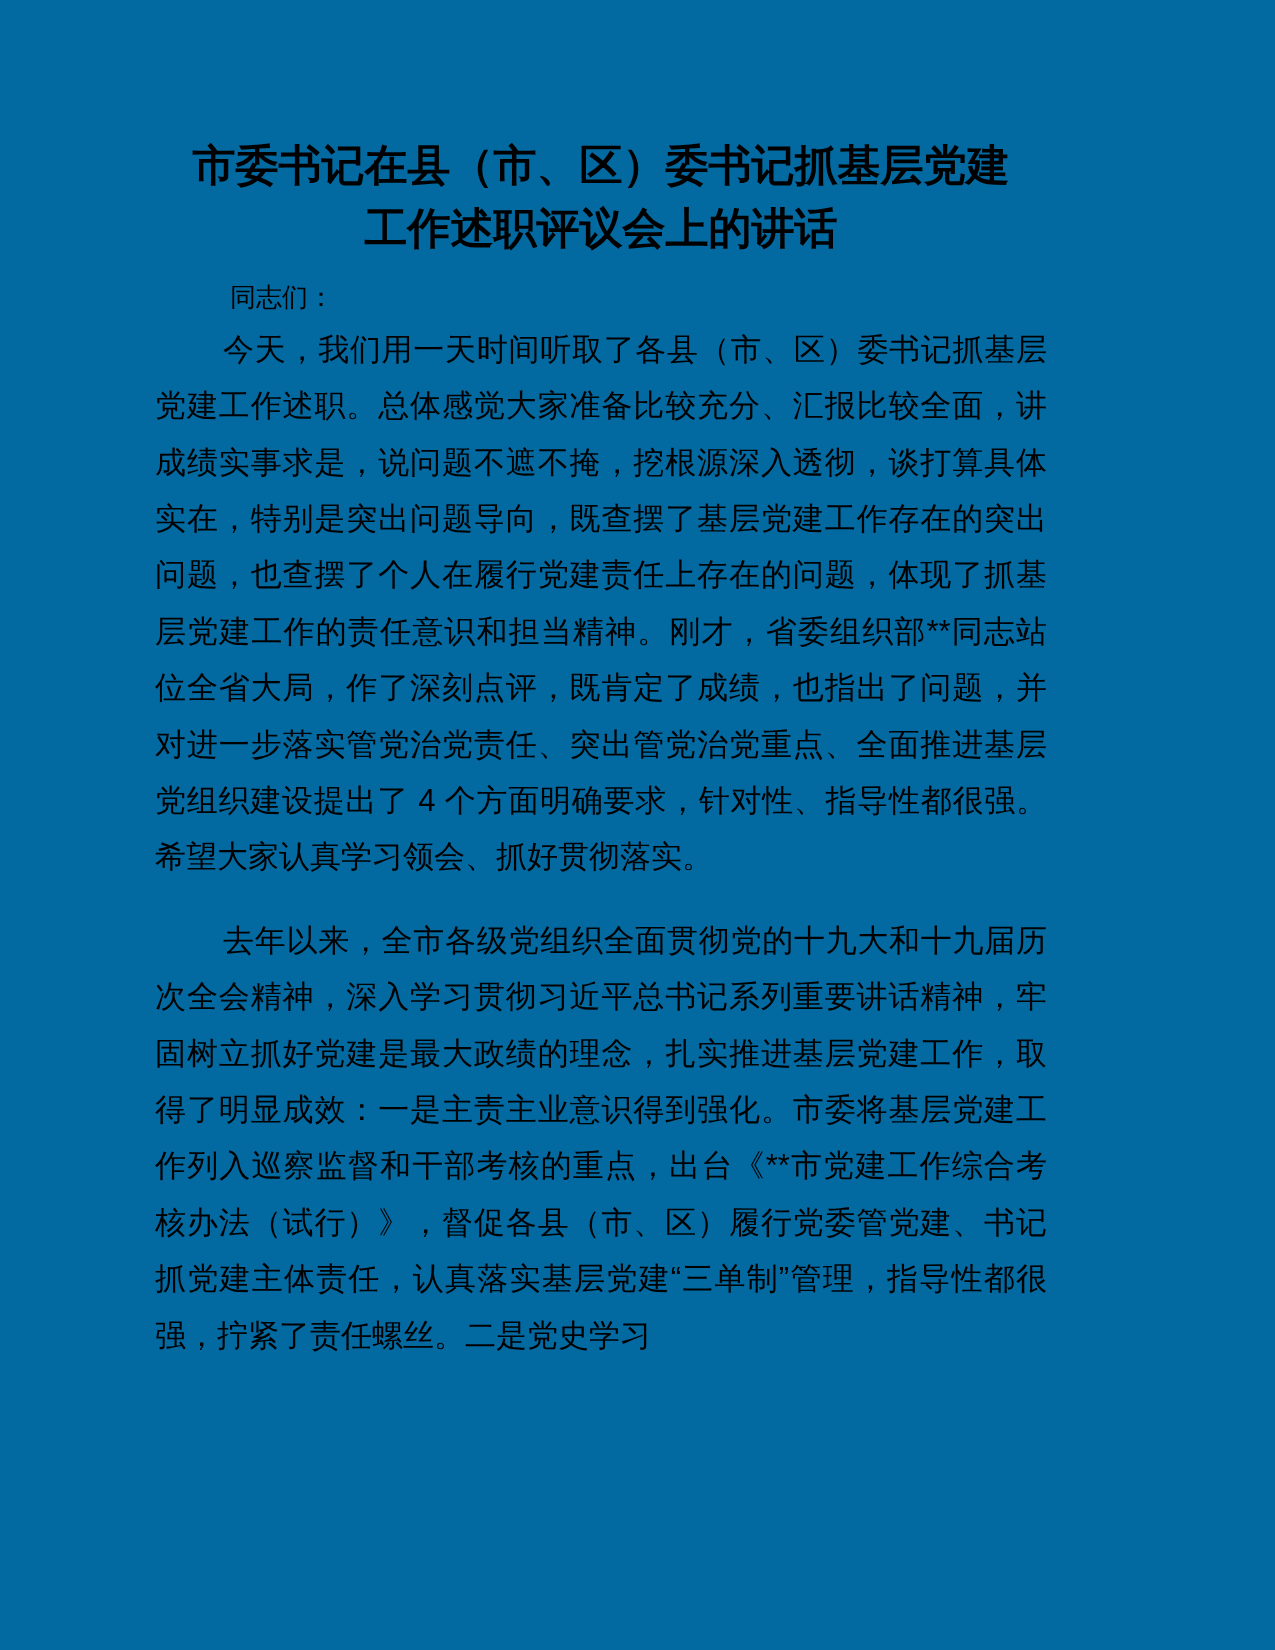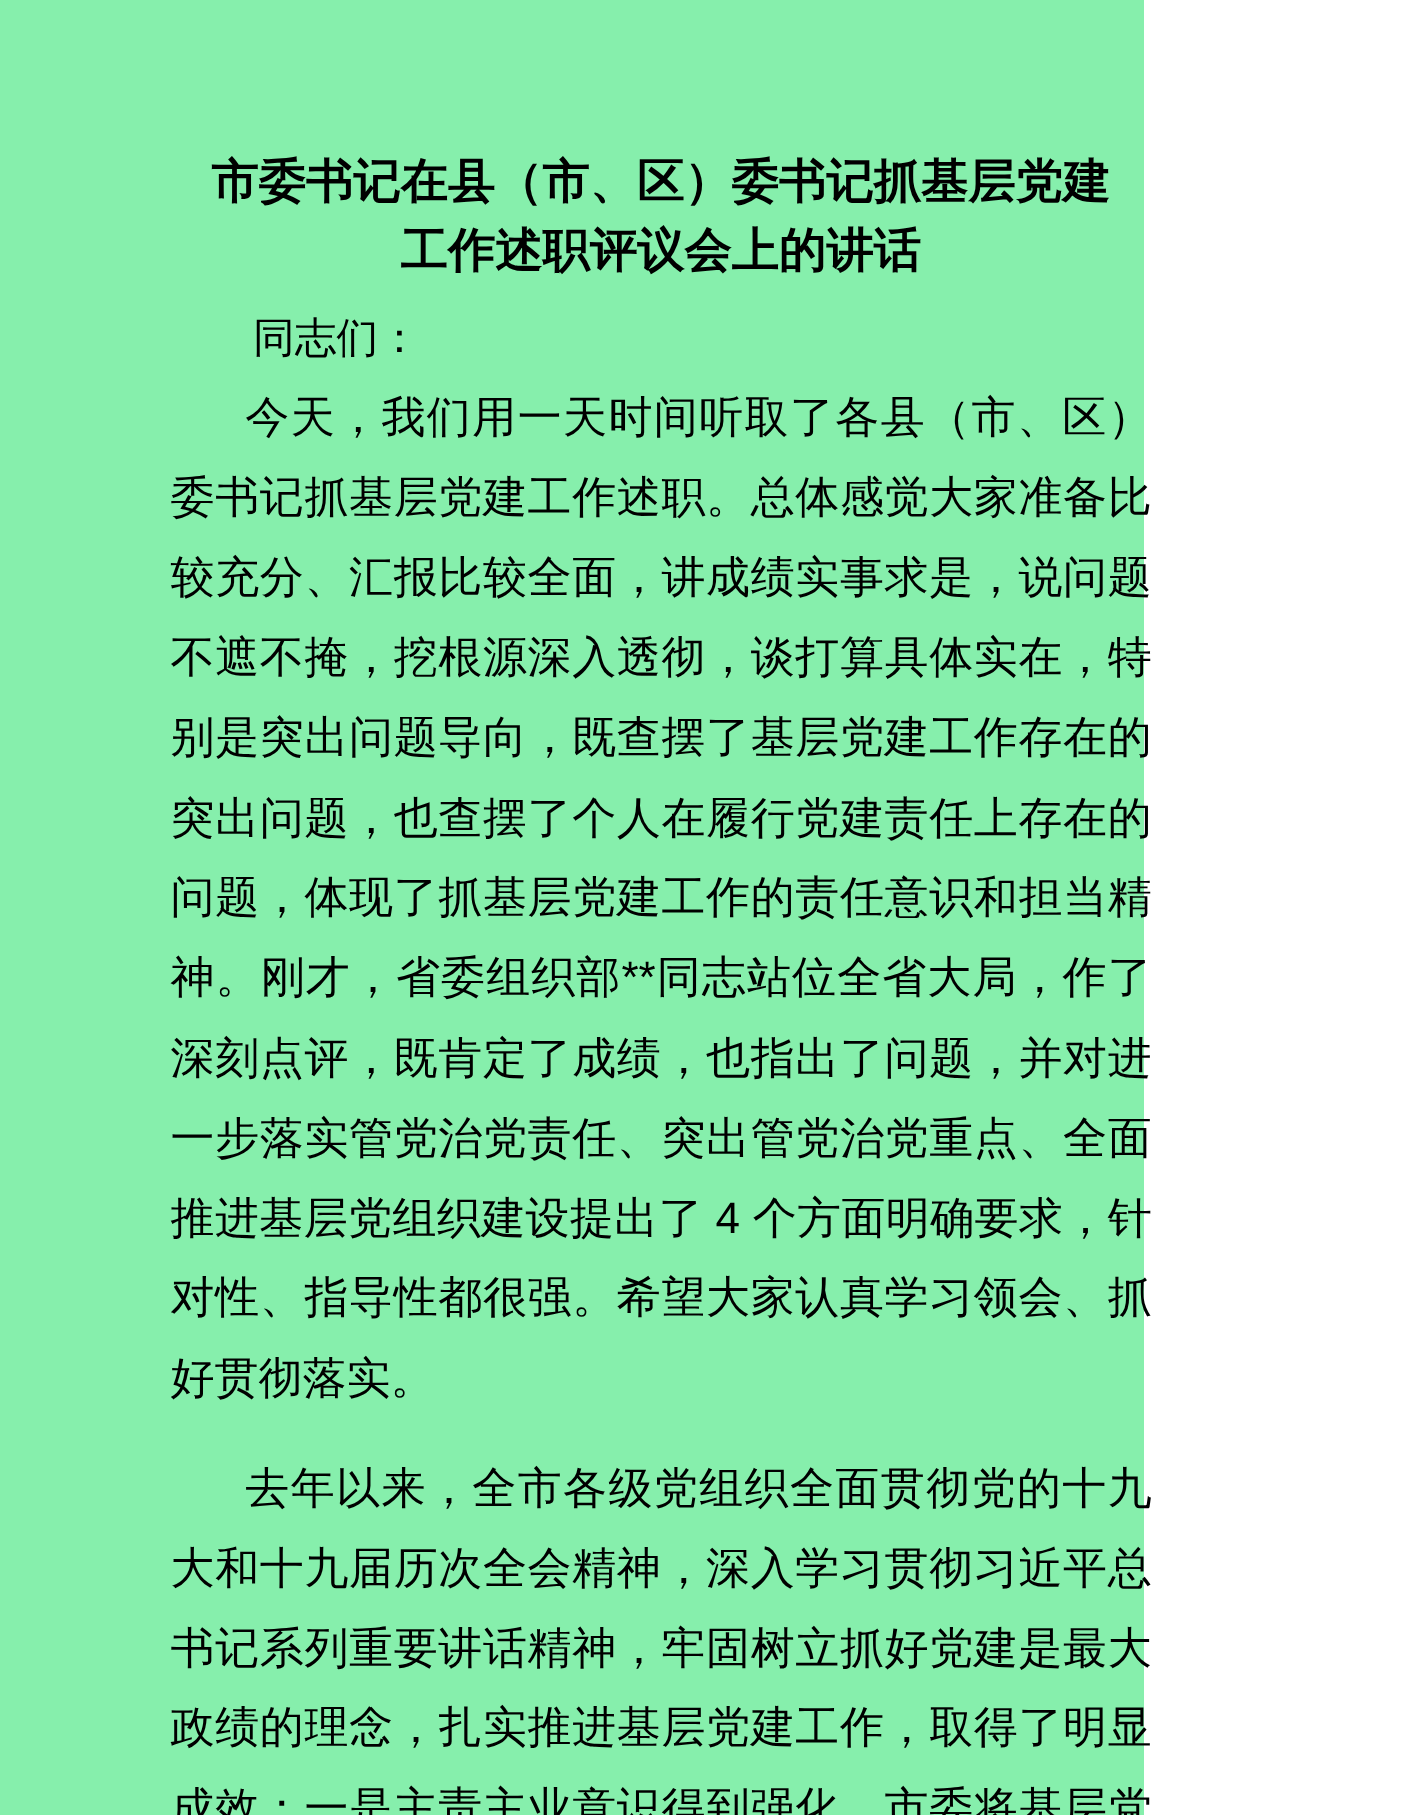--- a/index.html
+++ b/index.html
@@ -9,52 +9,52 @@
   }
   body {
     width: 1275px;
     height: 1650px;
     overflow: hidden;
     font-family: "Liberation Sans", "DejaVu Sans", sans-serif;
     color: #000000;
   }
   .page {
     position: relative;
-    width: 1040px;
+    width: 1275px;
     height: 1650px;
     box-sizing: border-box;
     padding: 0;
-    background: #86efac;
+    background: #0369a1;
   }
   .content {
     position: absolute;
     left: 155px;
     top: 134px;
     width: 892px;
   }
   .doc-title {
     font-size: 43px;
     font-weight: bold;
     line-height: 1.47;
     text-align: center;
     letter-spacing: 0px;
     margin: 0 0 14px 0;
     padding: 0 18px;
     word-break: break-all;
   }
   .salutation {
-    font-size: 38px;
+    font-size: 26px;
     line-height: 1.82;
     margin: 0;
     padding: 0;
     text-indent: 75px;
     word-break: break-all;
   }
   .para {
-    font-size: 40px;
+    font-size: 31px;
     line-height: 1.82;
     margin: 0;
     padding: 0;
     text-indent: 68px;
     text-align: justify;
     text-justify: inter-ideograph;
     word-break: break-all;
   }
   .para-gap {
     margin-top: 27px;

